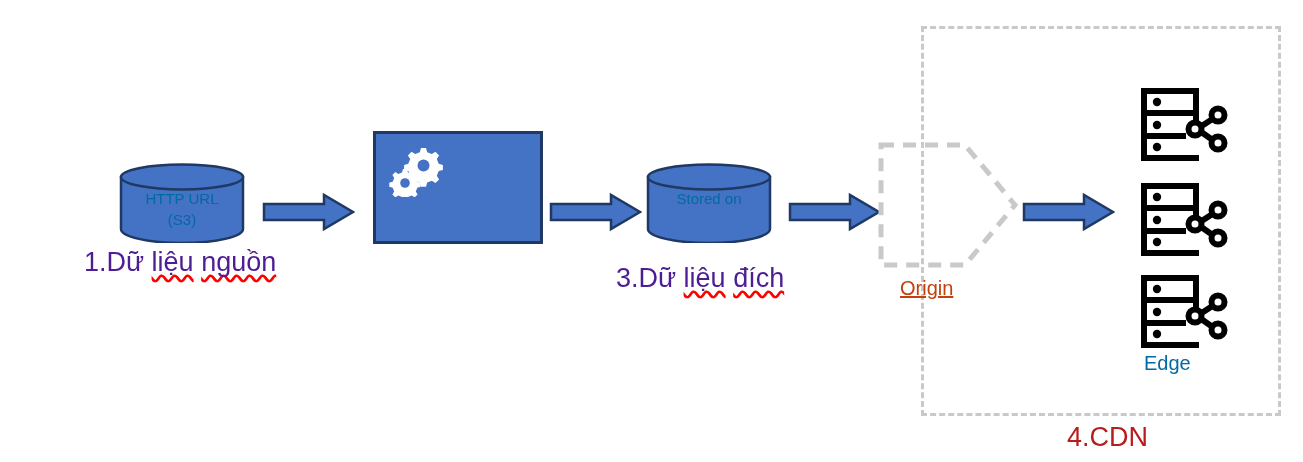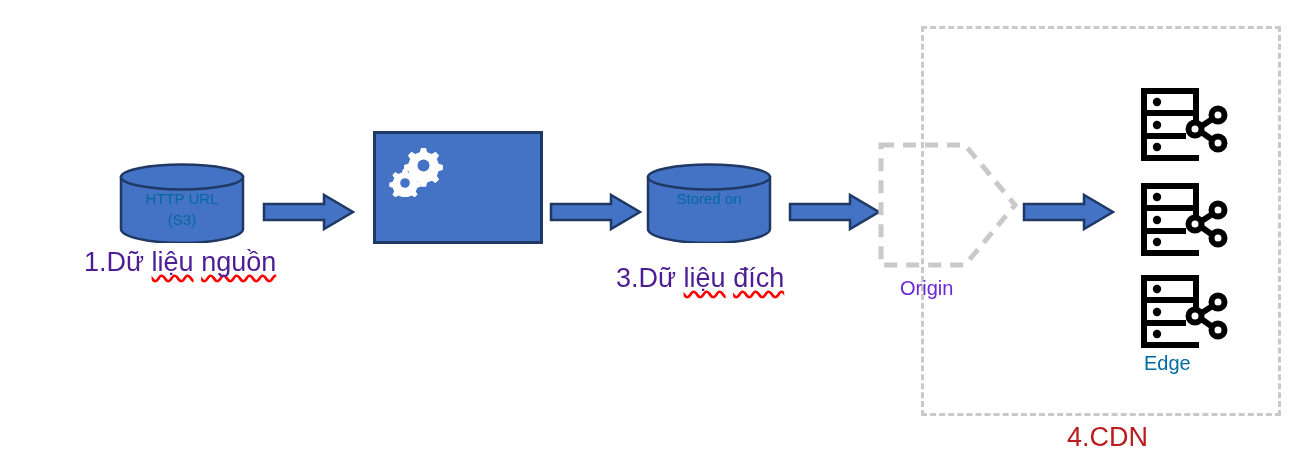--- a/index.html
+++ b/index.html
@@ -68,22 +68,23 @@
   .arrow { position: absolute; }
   .arrow svg { display: block; }
 
   
   .origin-shape { position: absolute; }
   .origin-shape svg { display: block; }
   .origin-label {
     position: absolute;
     font-family: "Liberation Sans", sans-serif;
     font-size: 20px;
-    color: #6d28d9;
-    white-space: nowrap;
+    color: #c2410c;
+    white-space: nowrap;
+    text-decoration: underline;
   }
 
   
   .cdn-box {
     position: absolute;
     border: 3px dashed #C9C9C9;
     box-sizing: border-box;
     background: transparent;
   }
 

